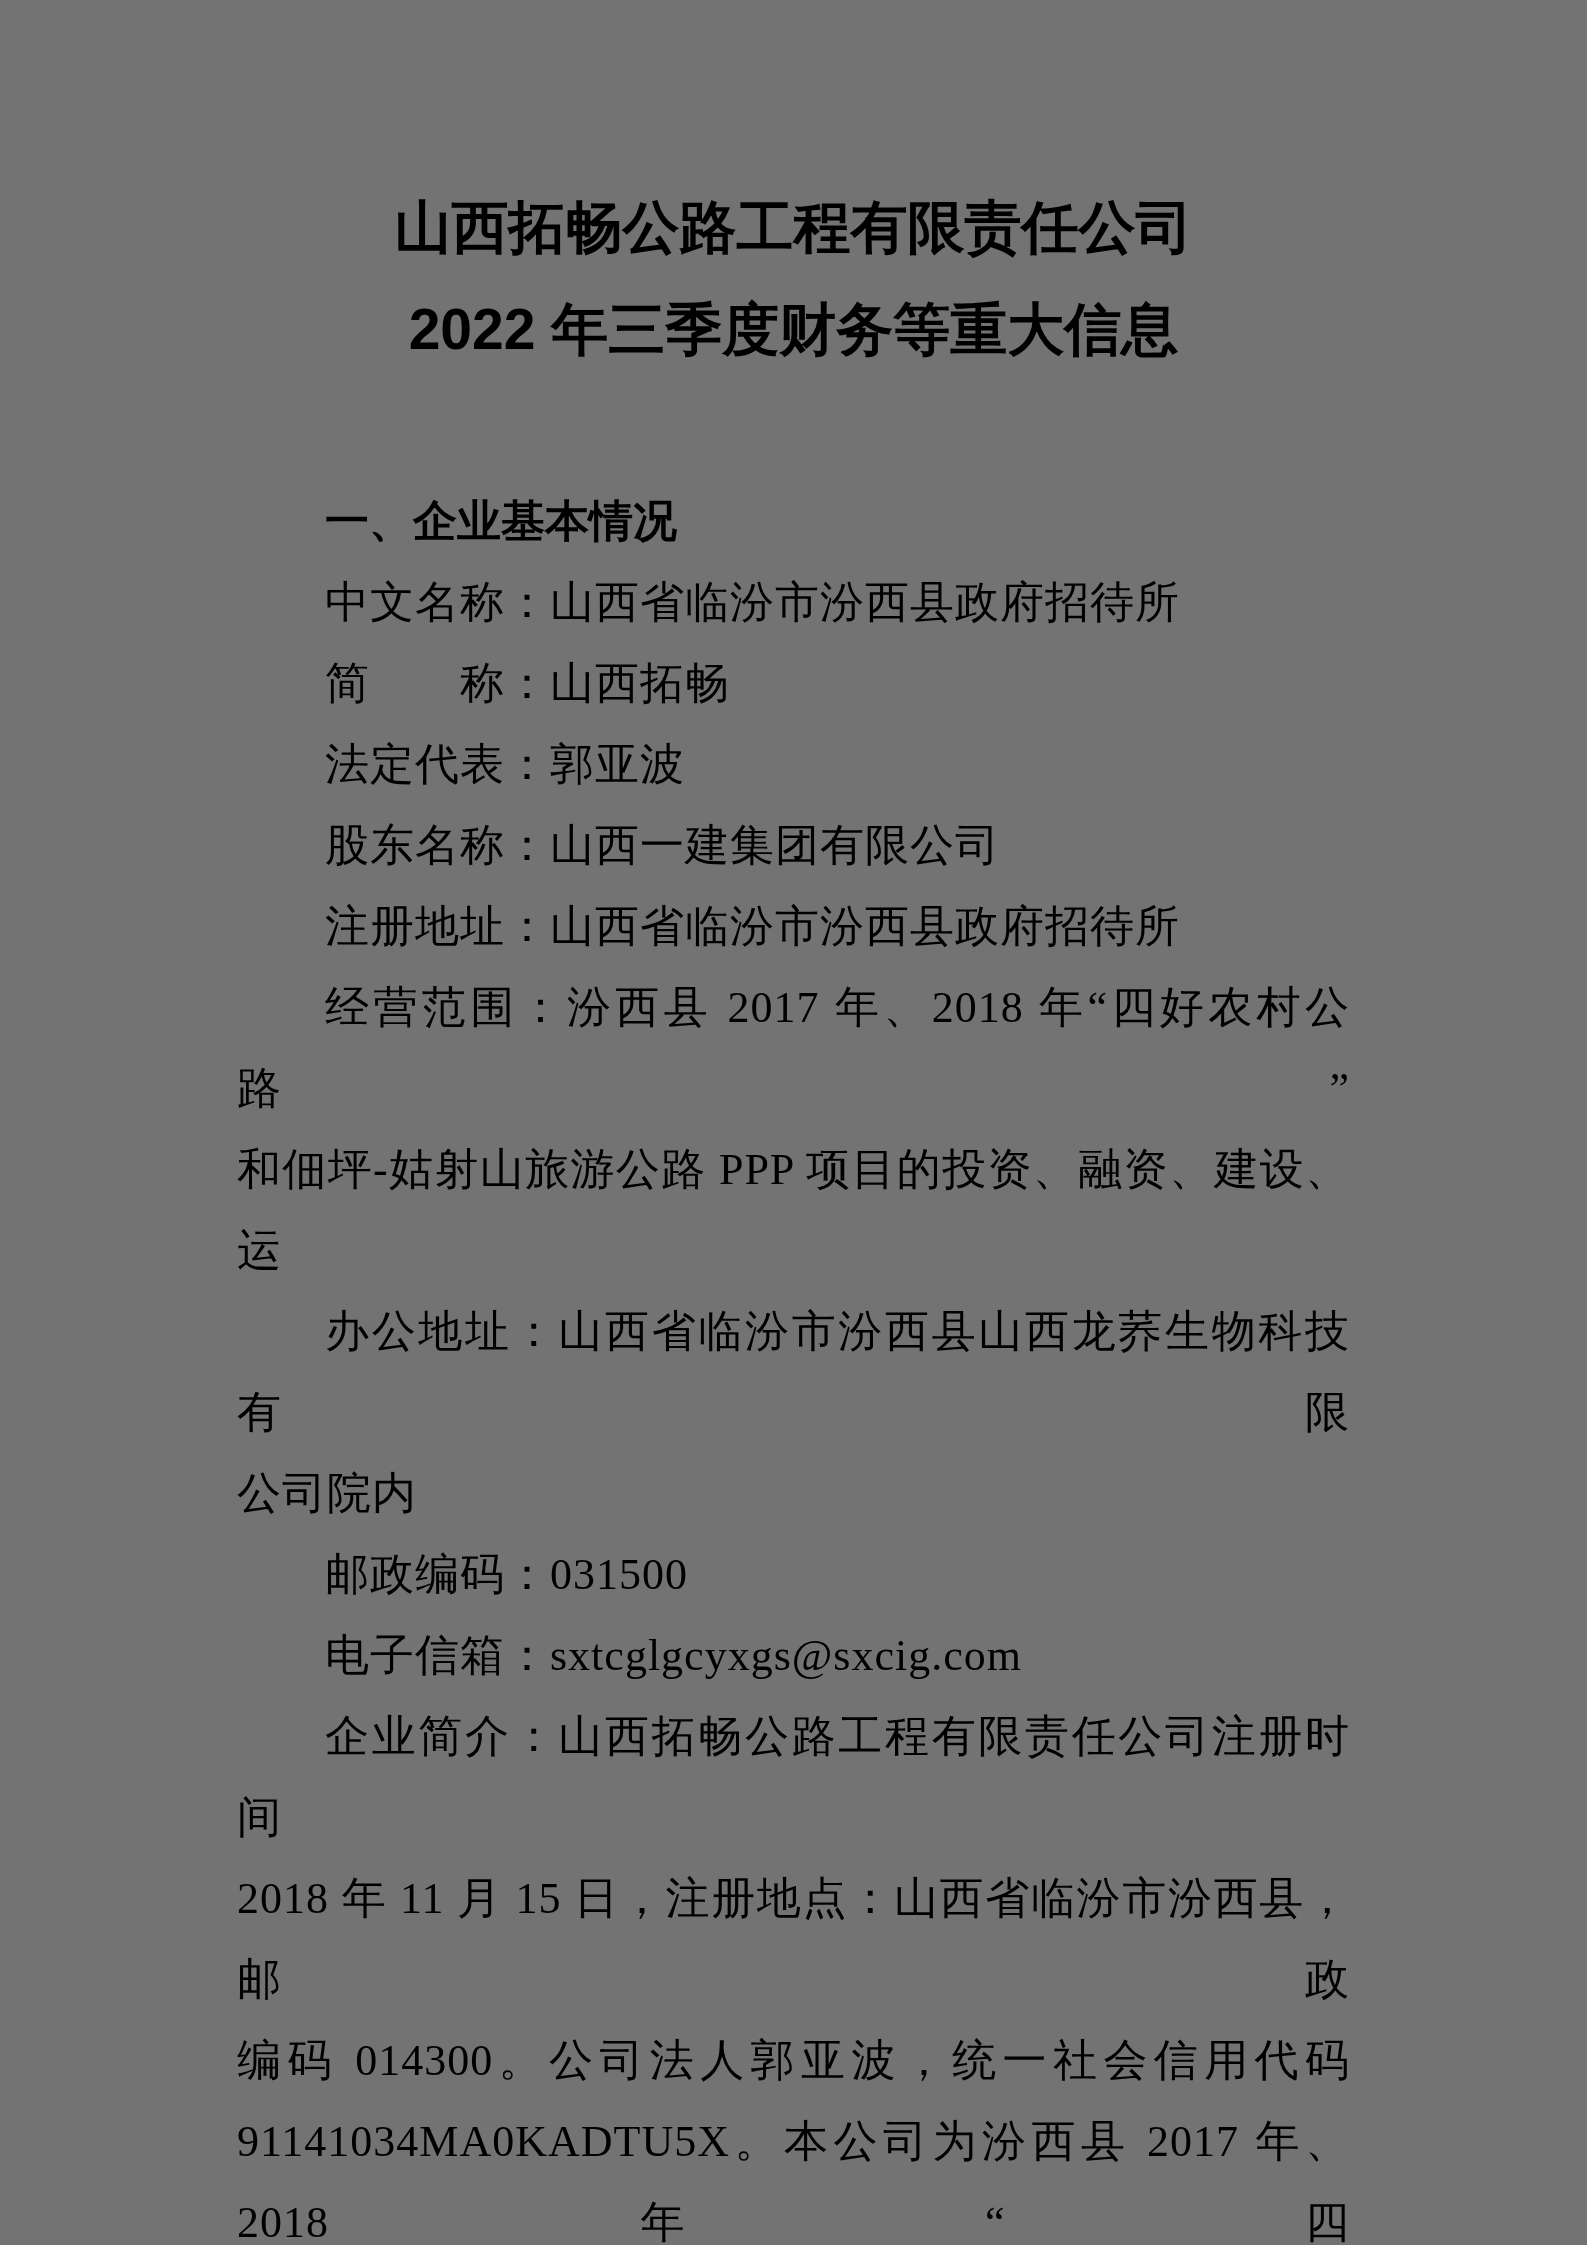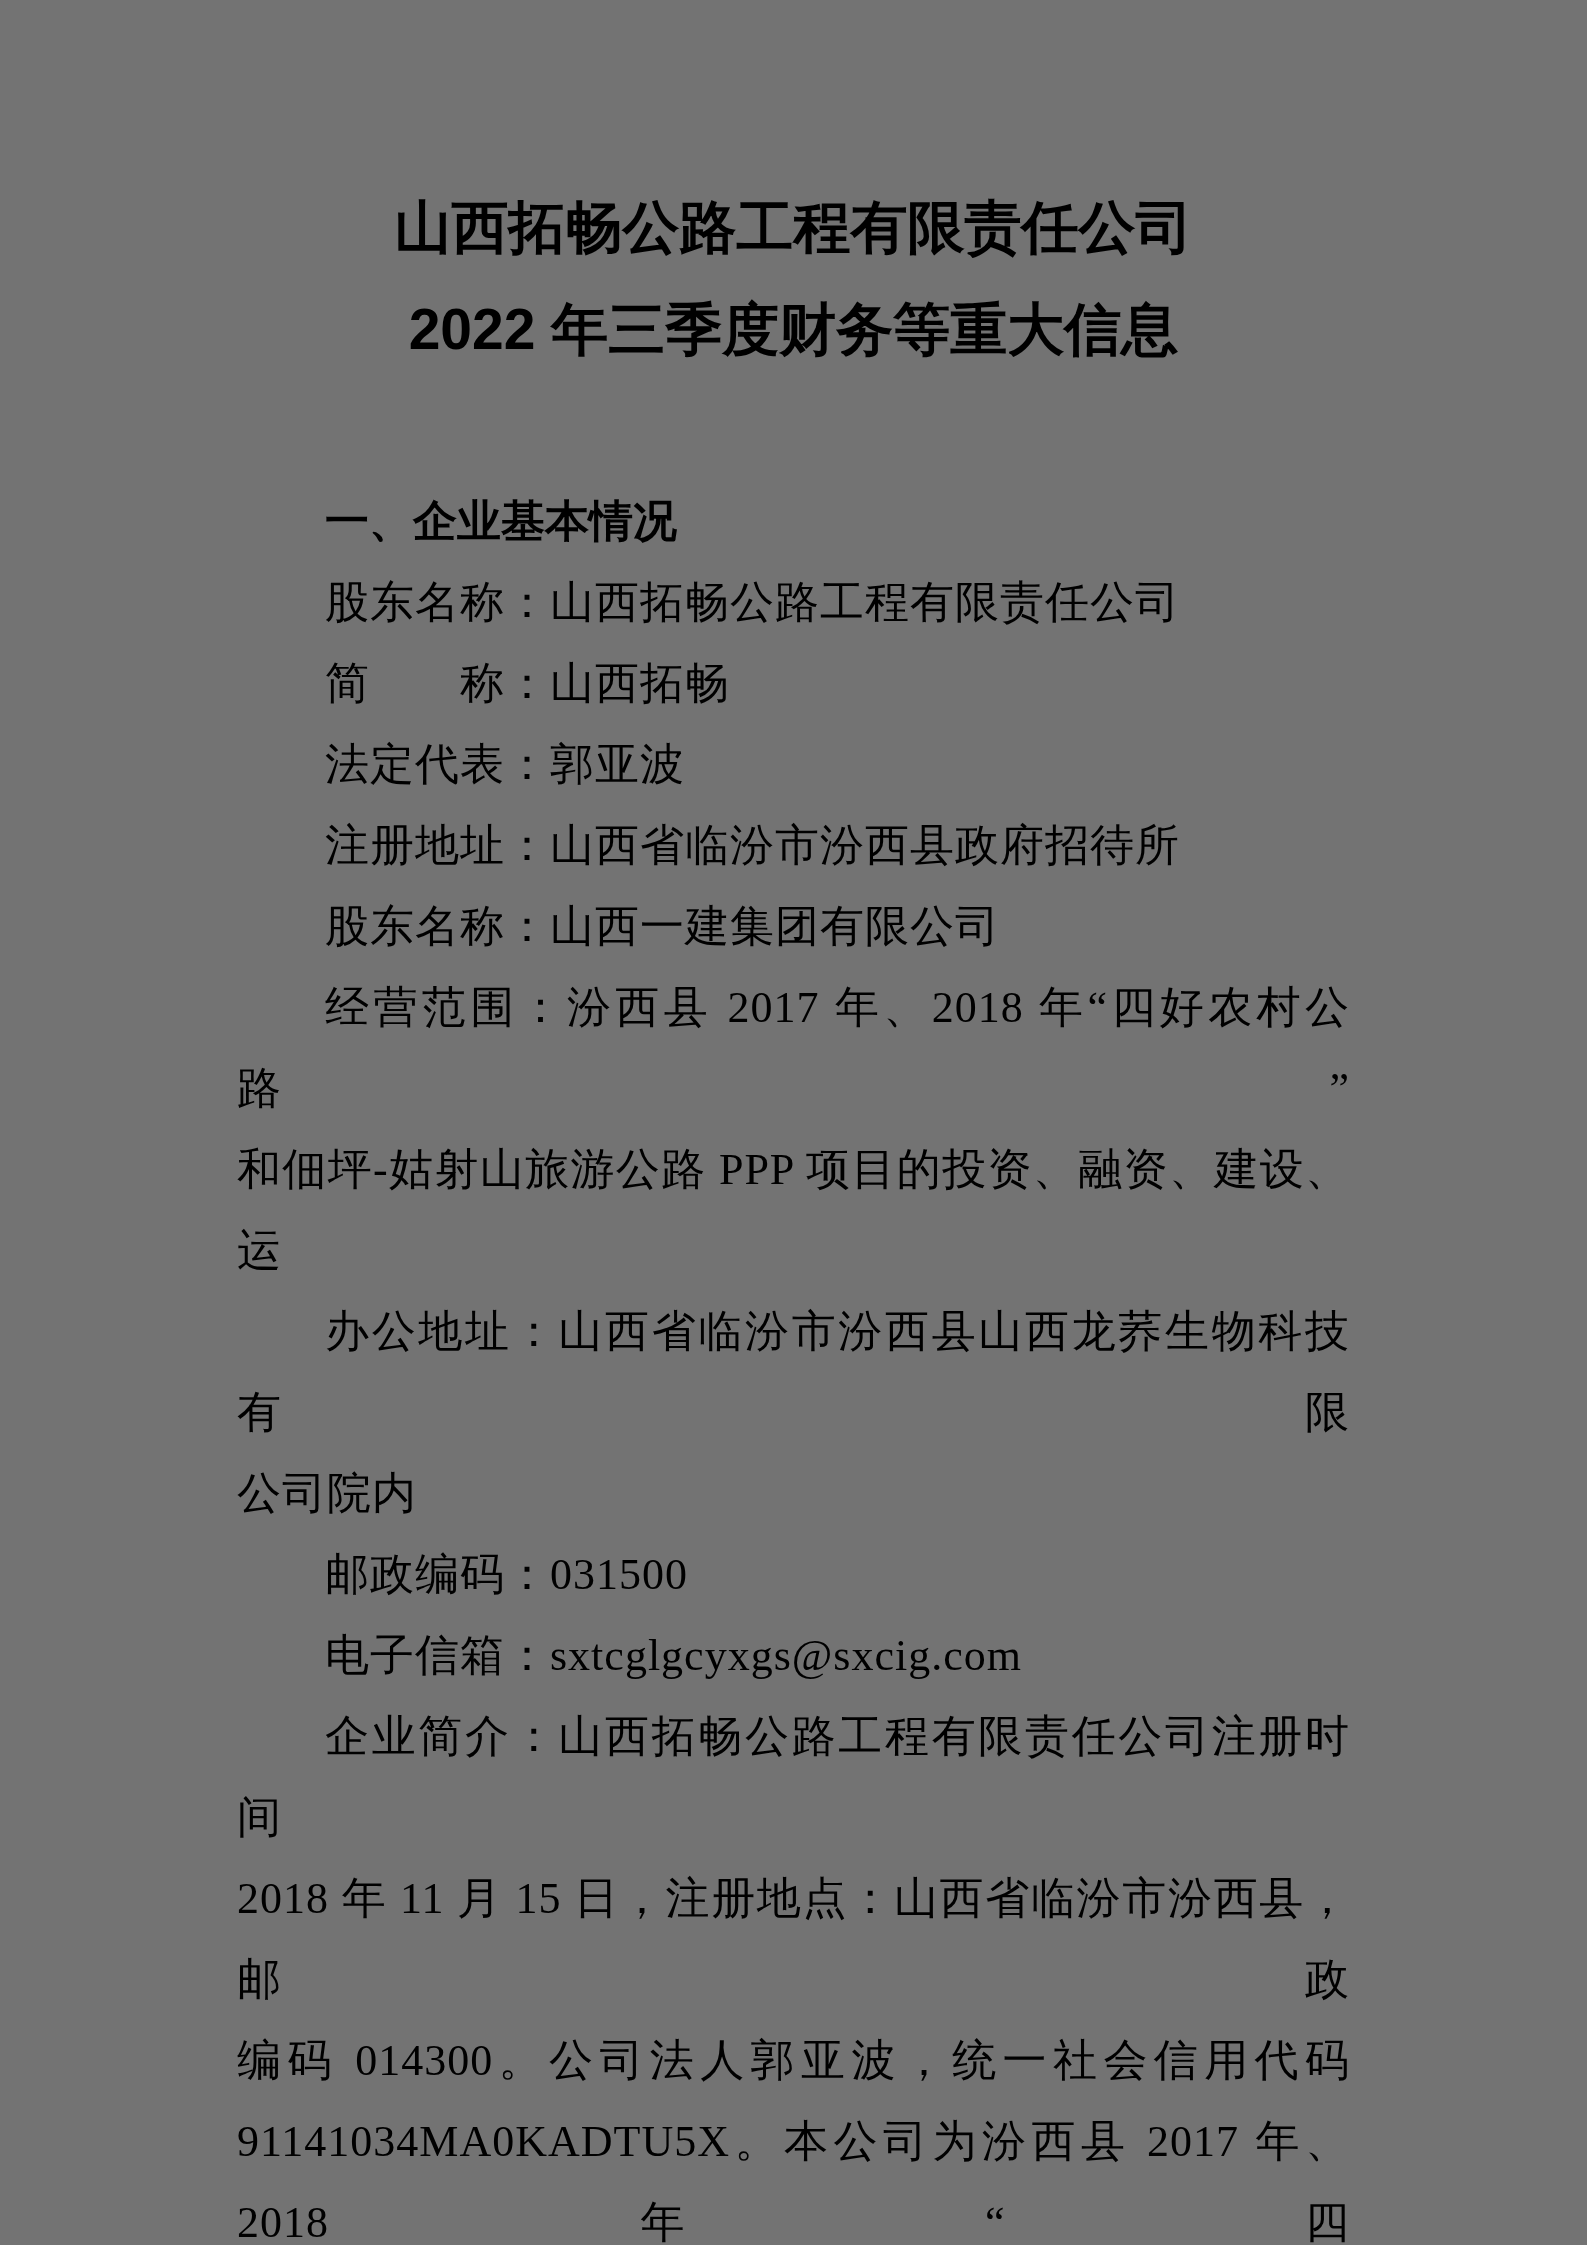--- a/index.html
+++ b/index.html
@@ -63,25 +63,25 @@
   <div class="doc">
 
     <div class="title-block">
       <div class="title-line">山西拓畅公路工程有限责任公司</div>
       <div class="title-line">2022 年三季度财务等重大信息</div>
     </div>
 
     <div class="section-heading">一、企业基本情况</div>
 
     <div class="body-text">
-      <div class="line ind">股东名称：山西拓畅公路工程有限责任公司</div>
+      <div class="line ind">中文名称：山西省临汾市汾西县政府招待所</div>
       <div class="line ind">简　　称：山西拓畅</div>
       <div class="line ind">法定代表：郭亚波</div>
+      <div class="line ind">股东名称：山西一建集团有限公司</div>
       <div class="line ind">注册地址：山西省临汾市汾西县政府招待所</div>
-      <div class="line ind">股东名称：山西一建集团有限公司</div>
       <div class="line ind j">经营范围：汾西县 2017 年、2018 年“四好农村公路”</div>
       <div class="line j">和佃坪-姑射山旅游公路 PPP 项目的投资、融资、建设、运</div>
       <div class="line ind j">办公地址：山西省临汾市汾西县山西龙荞生物科技有限</div>
       <div class="line">公司院内</div>
       <div class="line ind">邮政编码：031500</div>
       <div class="line ind">电子信箱：sxtcglgcyxgs@sxcig.com</div>
       <div class="line ind j">企业简介：山西拓畅公路工程有限责任公司注册时间</div>
       <div class="line j">2018 年 11 月 15 日，注册地点：山西省临汾市汾西县，邮政</div>
       <div class="line j">编码 014300。公司法人郭亚波，统一社会信用代码</div>
       <div class="line j">91141034MA0KADTU5X。本公司为汾西县 2017 年、2018 年“四</div>

